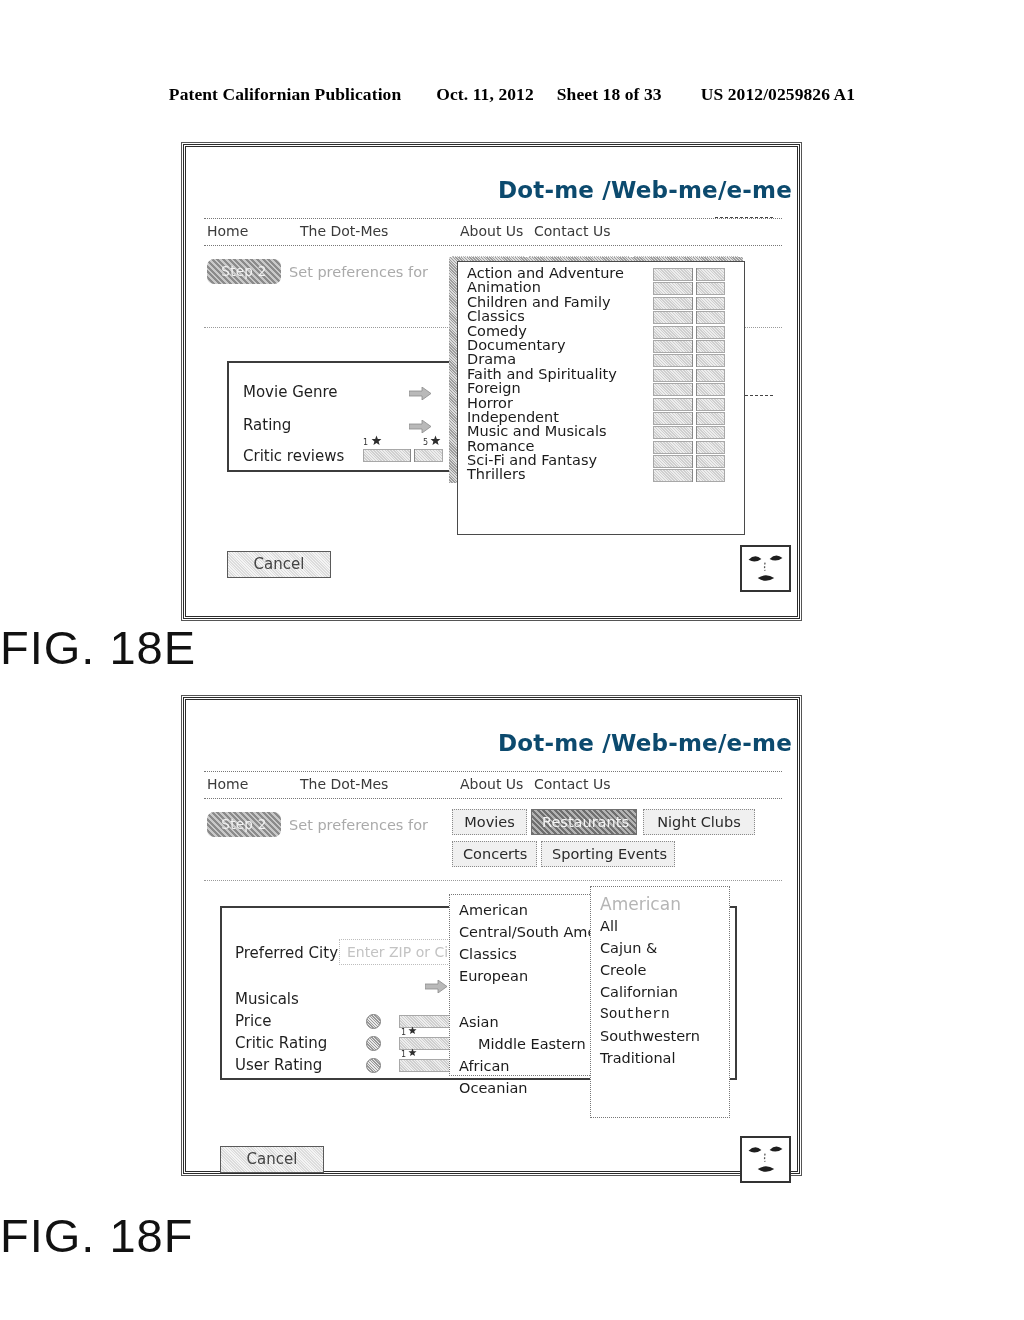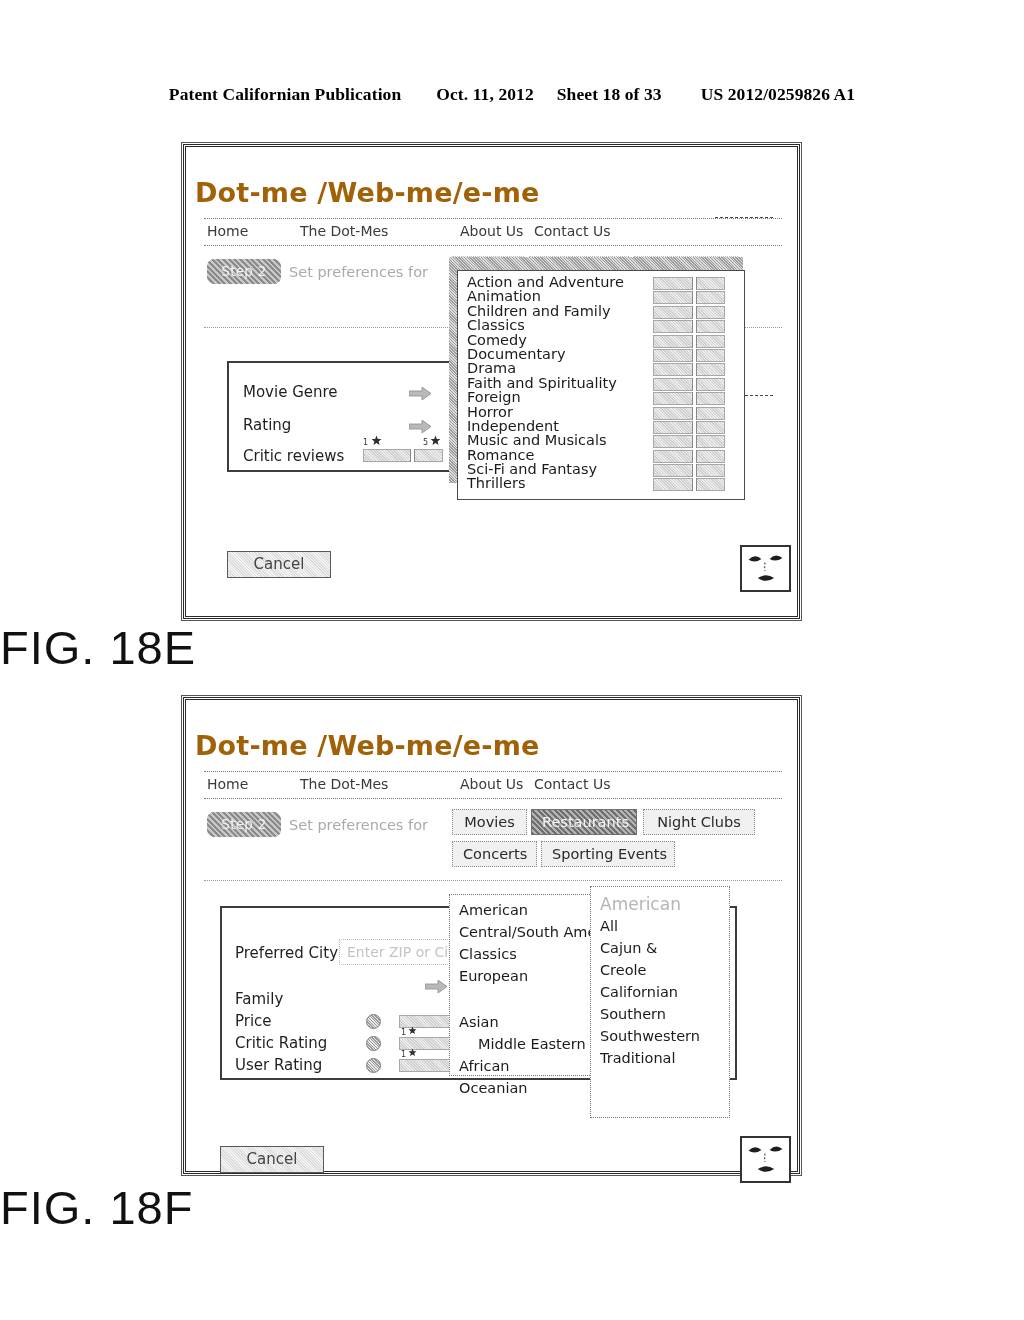--- a/index.html
+++ b/index.html
@@ -49,39 +49,39 @@
   .fig-caption {
     position: absolute;
     width: 1024px;
     left: 0;
     font-family: "Liberation Sans", sans-serif;
     font-size: 47px;
     letter-spacing: 1px;
     color: #111;
   }
   #fig-18e-caption { top: 620px; }
-  #fig-18f-caption { top: 1180px; }
+  #fig-18f-caption { top: 1208px; }
 
   
   .app {
     position: absolute;
     left: 9px; top: 8px;
     width: 597px;
     height: 456px;
   }
   .app-title {
     position: absolute;
     top: 22px;
     width: 597px;
-    text-align: left;
+    text-align: right;
     font-family: "DejaVu Sans", sans-serif;
     font-weight: bold;
-    font-size: 27px;
+    font-size: 23px;
     letter-spacing: 0.2px;
-    color: #a16207;
+    color: #0c4a6e;
   }
   .navbar {
     position: absolute;
     top: 63px;
     left: 9px;
     width: 578px;
     height: 26px;
     border-top: 1px dotted #777;
     border-bottom: 1px dotted #777;
   }
@@ -340,21 +340,21 @@
         <div class="knob" style="left:46px;"></div>
       </div>
     </div>
 
     <div class="bracket" style="left:519px; top:128px; width:20px; height:114px;"></div>
     <div class="leader" style="left:520px; top:62px; width:58px;"></div>
     <div class="leader" style="left:520px; top:240px; width:58px;"></div>
 
     <div class="dd-shadow" style="left:254px; top:102px; width:294px; height:14px;"></div>
     <div class="dd-shadow" style="left:254px; top:102px; width:10px; height:226px;"></div>
-    <div class="dropdown" id="e-dropdown" style="left:262px; top:106px; width:288px; height:230px; padding-top:4px;margin-top:9px;">
+    <div class="dropdown" id="e-dropdown" style="left:262px; top:106px; width:288px; height:274px; padding-top:4px;">
         <div class="dd-item" style="height: 14.4px; line-height: 14.4px;">Action and Adventure<div class="slider" style="left: 195px; top: 2px; width: 72px;">
             <div class="knob" style="left: 38px;"></div>
           </div></div>
         <div class="dd-item" style="height: 14.4px; line-height: 14.4px;">Animation<div class="slider" style="left: 195px; top: 2px; width: 72px;">
             <div class="knob" style="left: 38px;"></div>
           </div></div>
         <div class="dd-item" style="height: 14.4px; line-height: 14.4px;">Children and Family<div class="slider" style="left: 195px; top: 2px; width: 72px;">
             <div class="knob" style="left: 38px;"></div>
           </div></div>
         <div class="dd-item" style="height: 14.4px; line-height: 14.4px;">Classics<div class="slider" style="left: 195px; top: 2px; width: 72px;">
@@ -431,21 +431,21 @@
       <div class="chip" style="left:245px; top:35px; width:85px;">Concerts</div>
       <div class="chip" style="left:334px; top:35px; width:134px;">Sporting Events</div>
     </div>
 
     <div class="divider-dotted" style="top:172px;"></div>
 
     <div class="card" style="left:25px; top:198px; width:517px; height:174px;">
       <div class="field-label" style="left:13px; top:36px;">Preferred City</div>
       <div class="text-input" style="left:117px; top:31px; width:135px;">Enter ZIP or City</div>
 
-      <div class="field-label" style="left:13px; top:82px;">Family</div>
+      <div class="field-label" style="left:13px; top:82px;">Musicals</div>
       <svg class="arrow-icon" style="left:203px; top:72px;" viewBox="0 0 22 13">
         <path d="M0 4 H13 V0 L22 6.5 L13 13 V9 H0 Z" fill="#b9b9b9" stroke="#8c8c8c" stroke-width="0.8"></path>
       </svg>
 
       <div class="field-label" style="left:13px; top:104px;">Price</div>
       <div class="radio-circle" style="left:144px; top:106px;"></div>
       <div class="slider" style="left:177px; top:107px; width:95px;">
         <div class="knob" style="left:72px;"></div>
       </div>
 
@@ -488,21 +488,21 @@
         <div class="dd-item" style="height: 22px; line-height: 22px;">African</div>
         <div class="dd-item" style="height: 22px; line-height: 22px;">Oceanian</div>
       </div>
 
     <div class="dropdown dotted" id="f-submenu" style="left:395px; top:178px; width:140px; height:232px; padding-top:6px;">
         <div class="dd-item muted" style="height: 22px; line-height: 22px; font-size: 17px;">American</div>
         <div class="dd-item" style="height: 22px; line-height: 22px;">All</div>
         <div class="dd-item" style="height: 22px; line-height: 22px;">Cajun &amp;</div>
         <div class="dd-item" style="height: 22px; line-height: 22px;">Creole</div>
         <div class="dd-item" style="height: 22px; line-height: 22px;">Californian</div>
-        <div class="dd-item" style="height: 22px; line-height: 22px;">Southern</div>
+        <div class="dd-item" style="height: 22px; line-height: 22px; font-family: Liberation Mono, monospace;">Southern</div>
         <div class="dd-item" style="height: 22px; line-height: 22px;">Southwestern</div>
         <div class="dd-item" style="height: 22px; line-height: 22px;">Traditional</div>
       </div>
 
     <div class="btn-cancel" style="left:25px; top:438px;">Cancel</div>
     <div class="avatar-face" style="left:545px; top:428px;">
       <svg viewBox="0 0 51 47" style="width:100%; height:100%;">
         <path d="M7 14 q7 -7 14 -1 q-7 5 -14 1 Z" fill="#1e1e1e"></path>
         <path d="M30 13 q7 -7 14 -1 q-7 5 -14 1 Z" fill="#1e1e1e"></path>
         <path d="M25 17 q-1 6 0 9" stroke="#555" stroke-width="1.4" fill="none" stroke-dasharray="2 2"></path>

